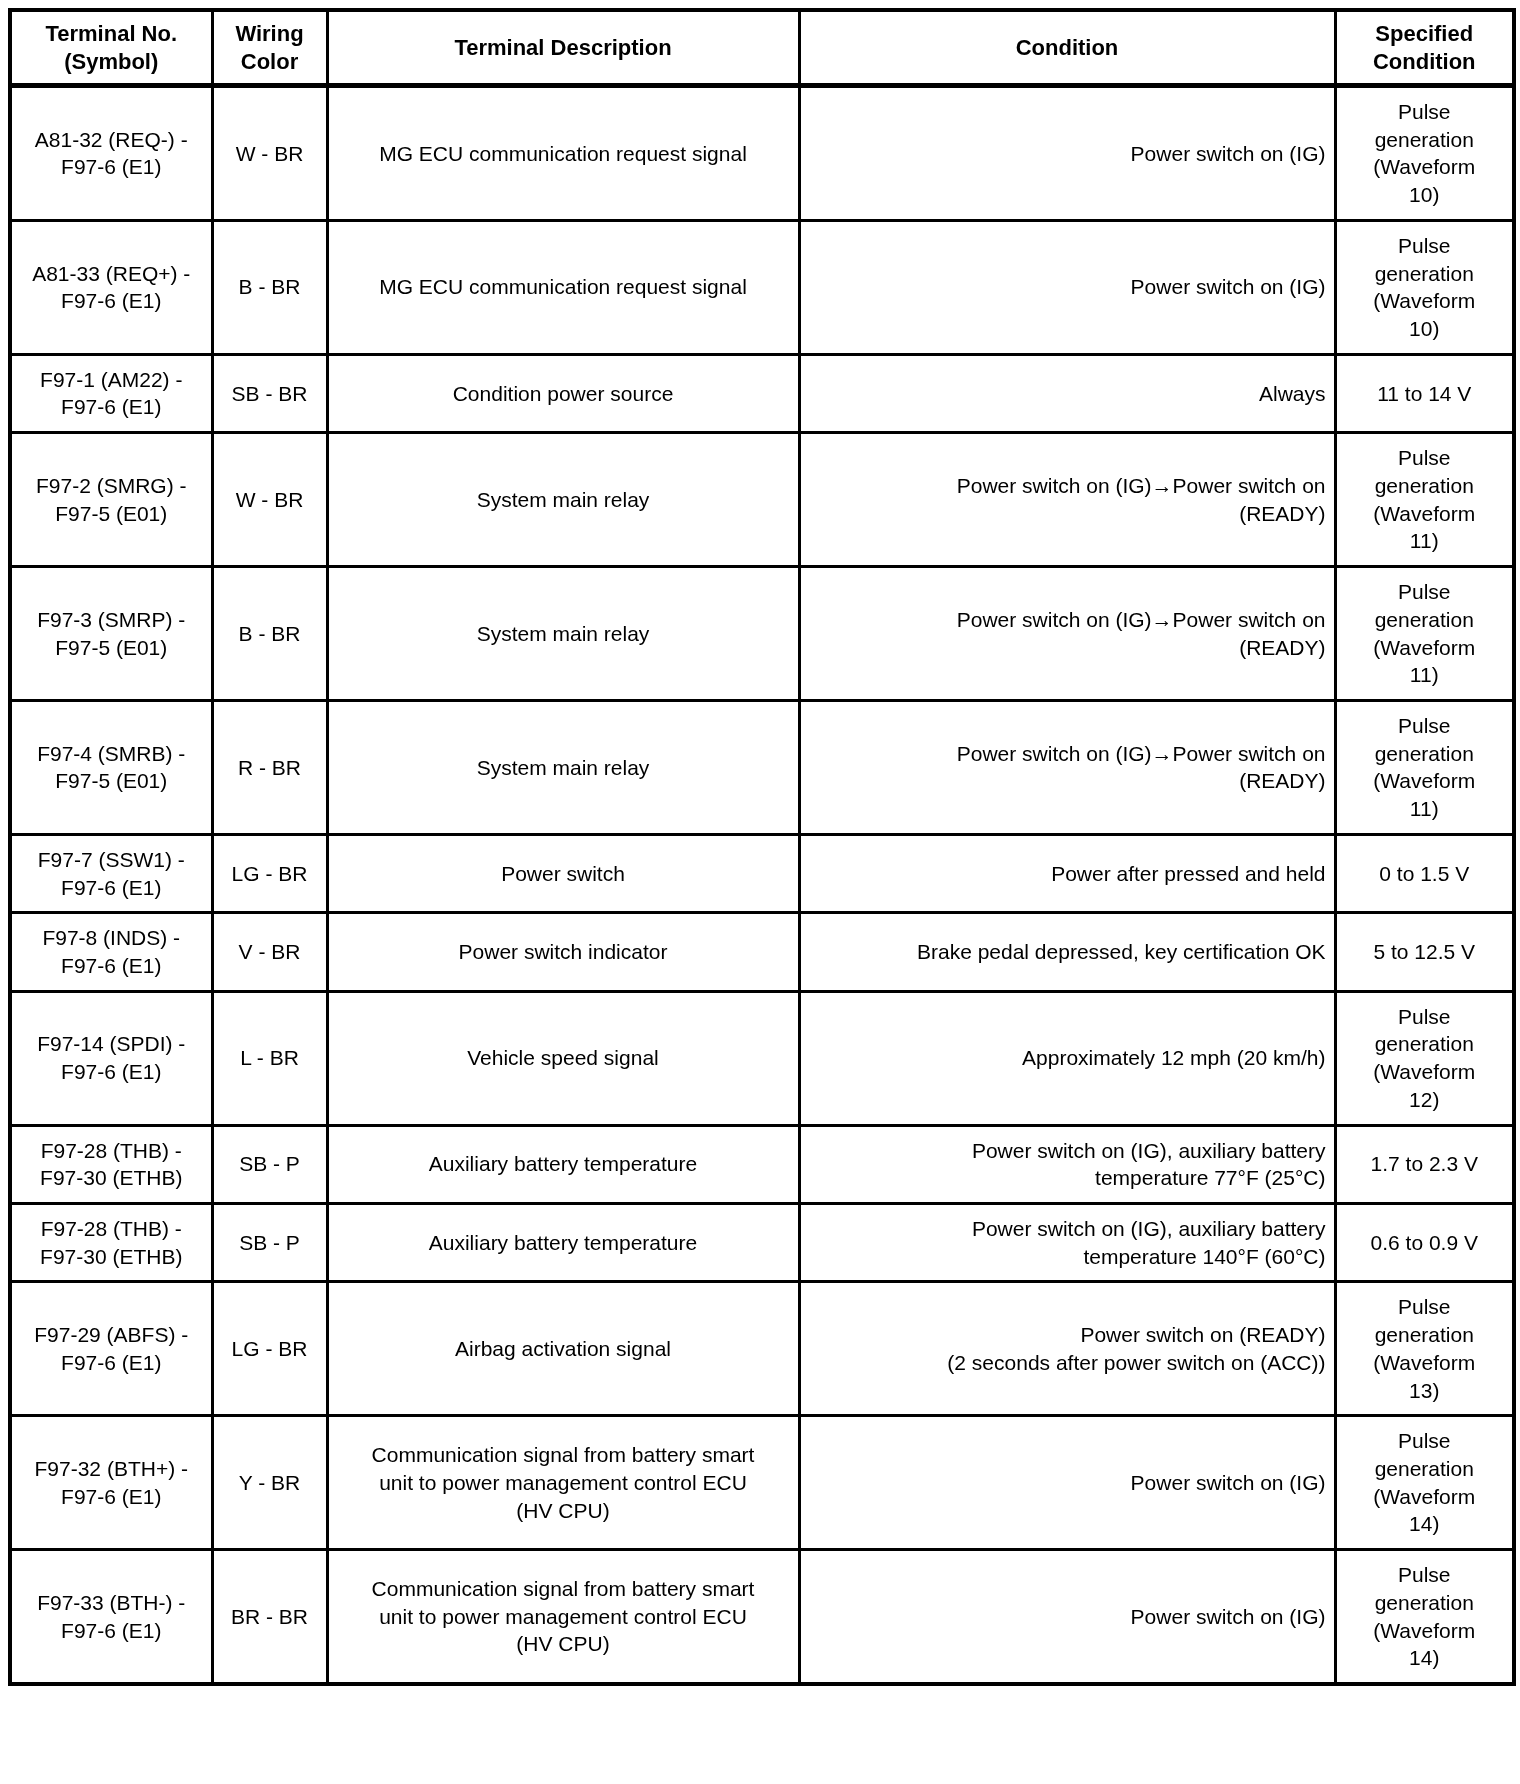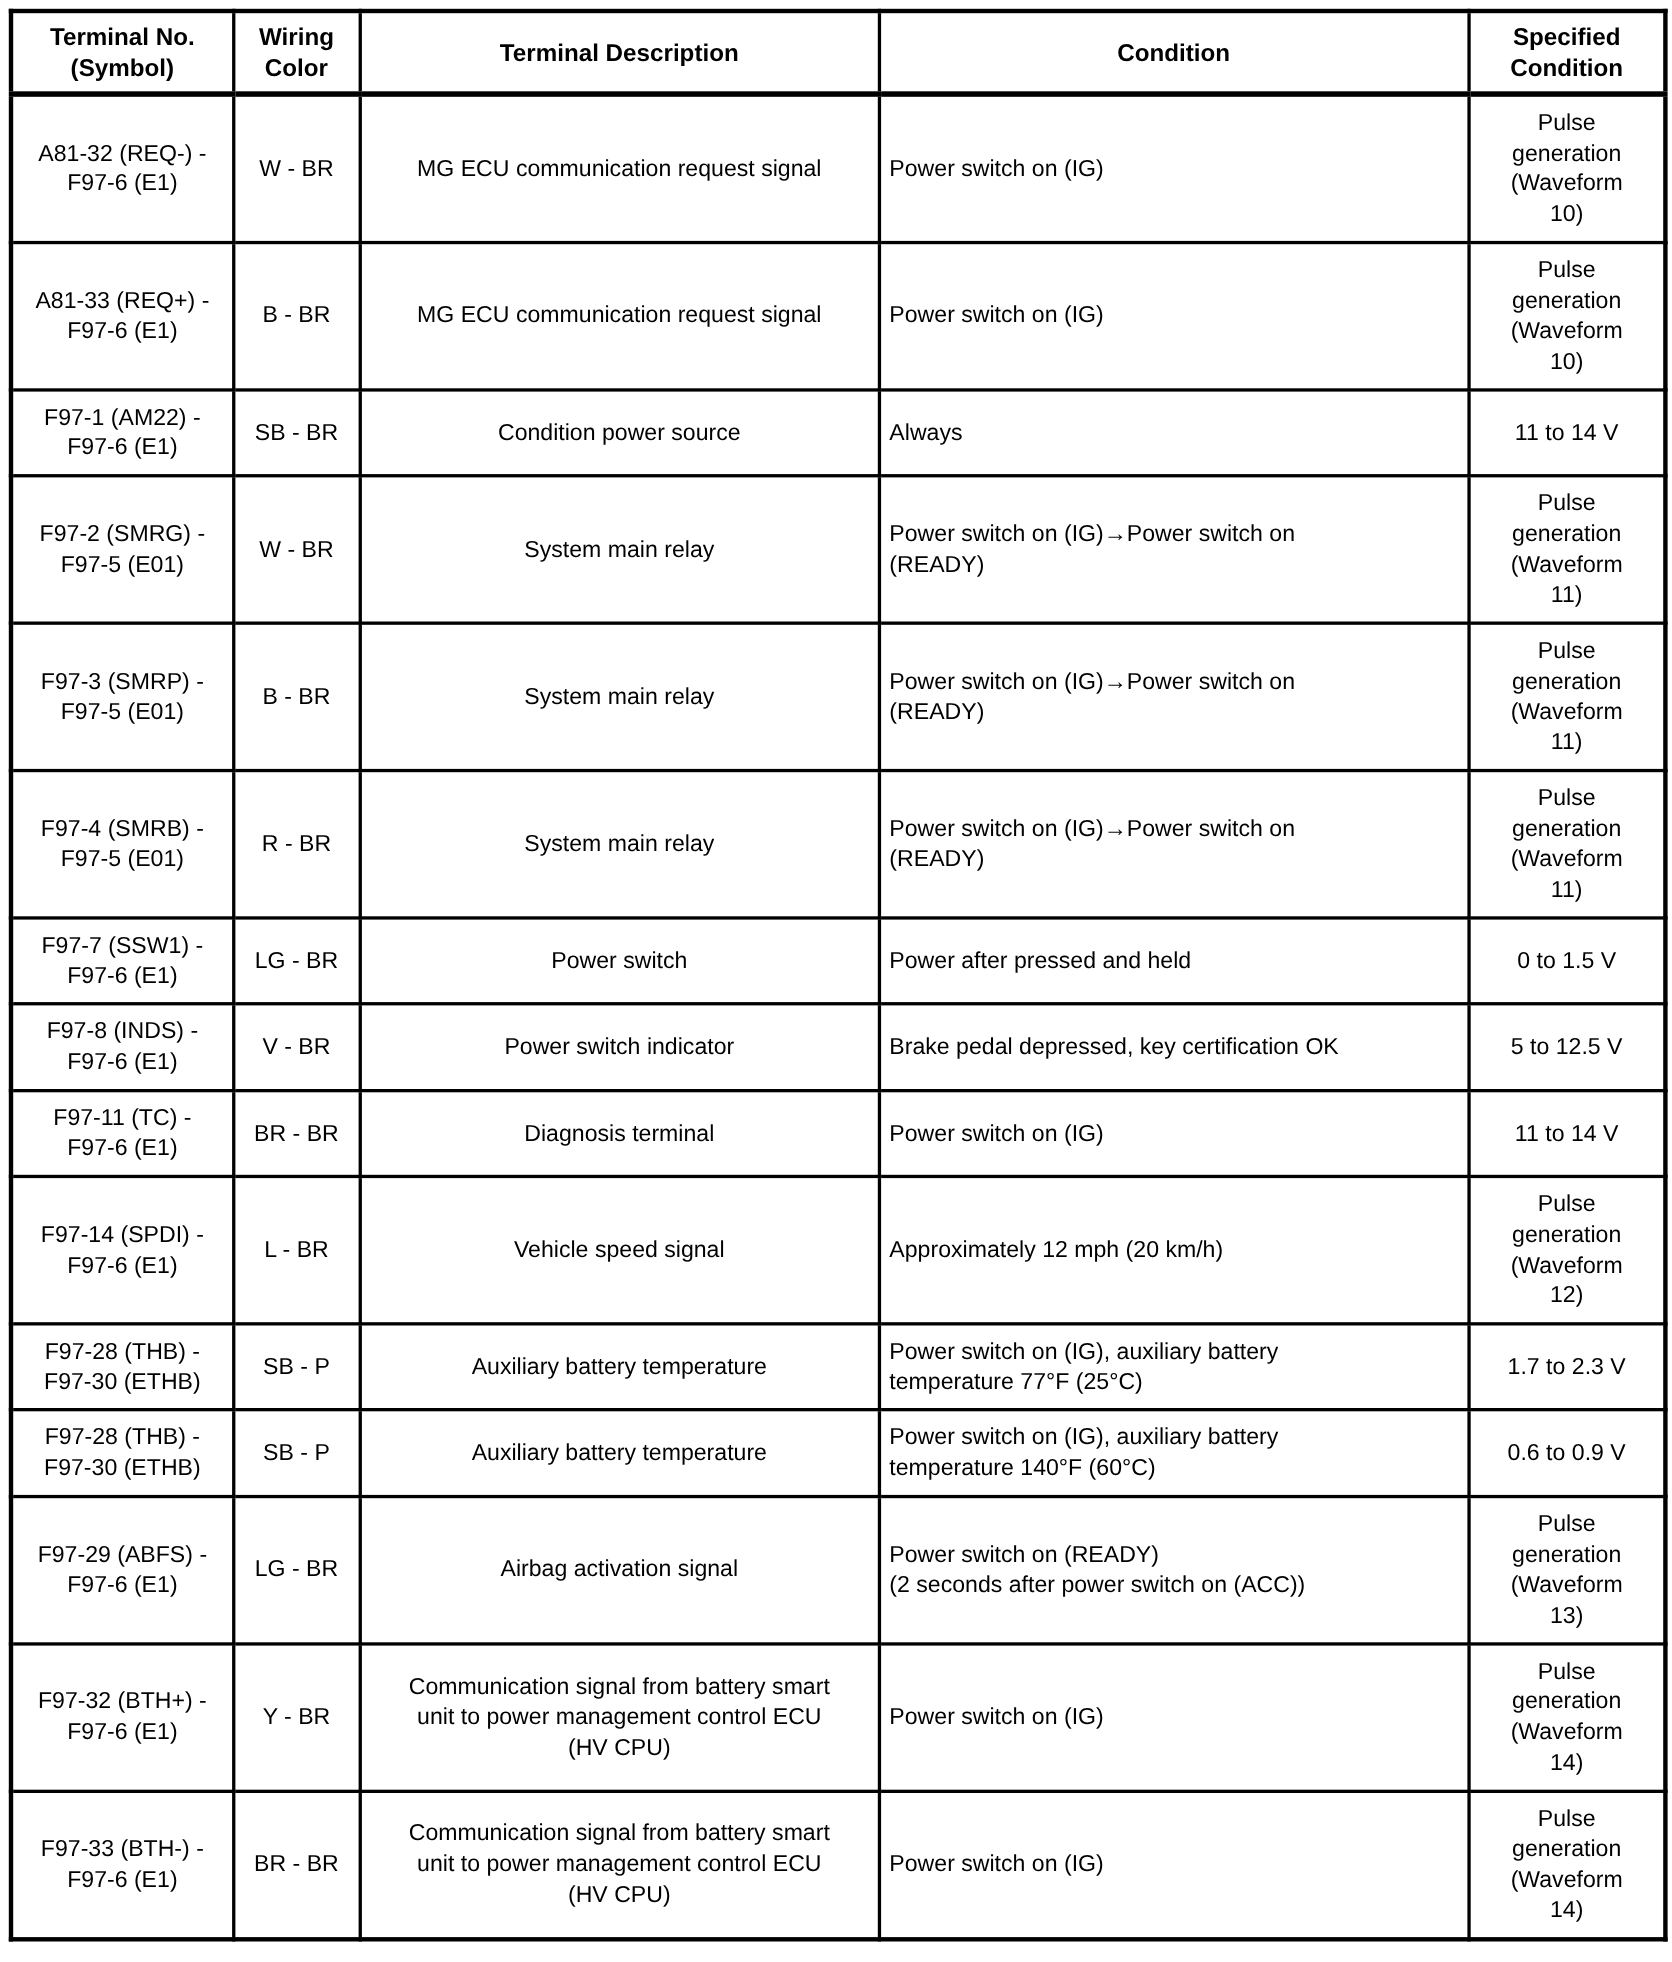--- a/index.html
+++ b/index.html
@@ -38,21 +38,21 @@
   }
   table.spec td {
     border: 3px solid #000000;
     vertical-align: middle;
     padding: 10px 8px;
     line-height: 1.32;
     white-space: pre-line;
     overflow: hidden;
   }
   td.center { text-align: center; }
-  td.left   { text-align: left; }
+  td.left   { text-align: right; }
   col.c1 { width: 202px; }
   col.c2 { width: 115px; }
   col.c3 { width: 472px; }
   col.c4 { width: 536px; }
   col.c5 { width: 179px; }
 </style>
 </head>
 <body>
 
 <div class="page">
@@ -161,28 +161,20 @@
   <tr>
     <td class="center">F97-8 (INDS) -
 F97-6 (E1)</td>
     <td class="center">V - BR</td>
     <td class="center">Power switch indicator</td>
     <td class="left">Brake pedal depressed, key certification OK</td>
     <td class="center">5 to 12.5 V</td>
   </tr>
 
 
-  <tr>
-    <td class="center">F97-11 (TC) -
-F97-6 (E1)</td>
-    <td class="center">BR - BR</td>
-    <td class="center">Diagnosis terminal</td>
-    <td class="left">Power switch on (IG)</td>
-    <td class="center">11 to 14 V</td>
-  </tr>
 
   <tr>
     <td class="center">F97-14 (SPDI) -
 F97-6 (E1)</td>
     <td class="center">L - BR</td>
     <td class="center">Vehicle speed signal</td>
     <td class="left">Approximately 12 mph (20 km/h)</td>
     <td class="center">Pulse
 generation
 (Waveform

